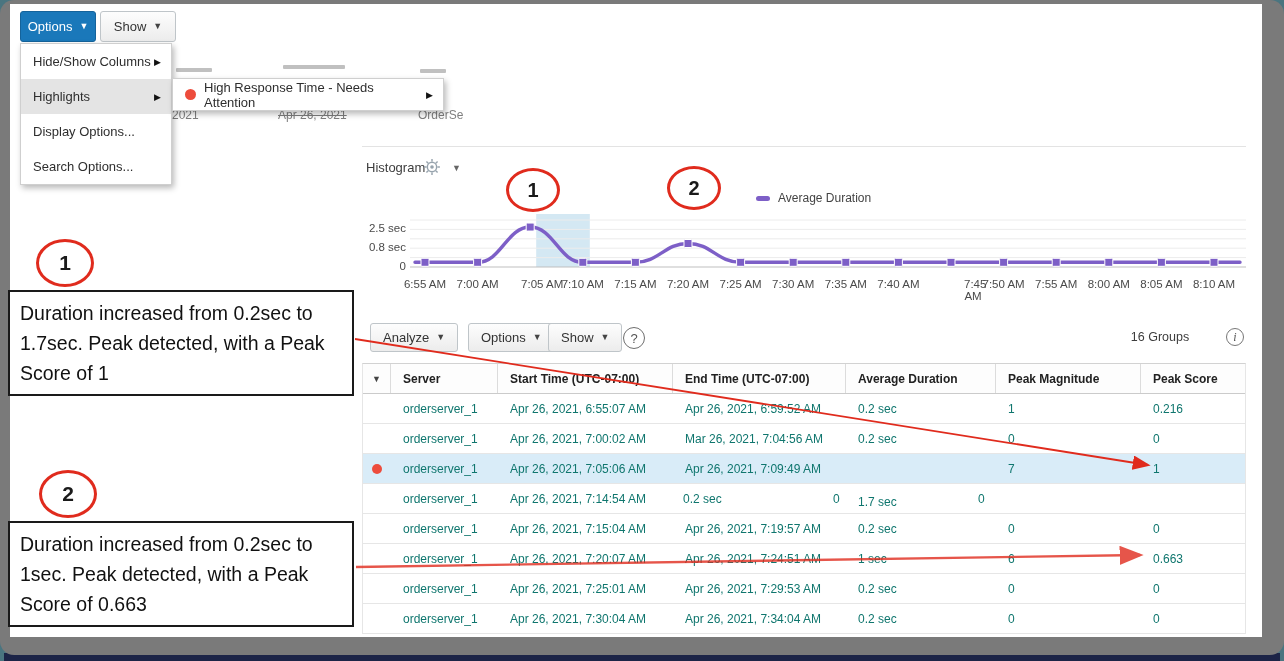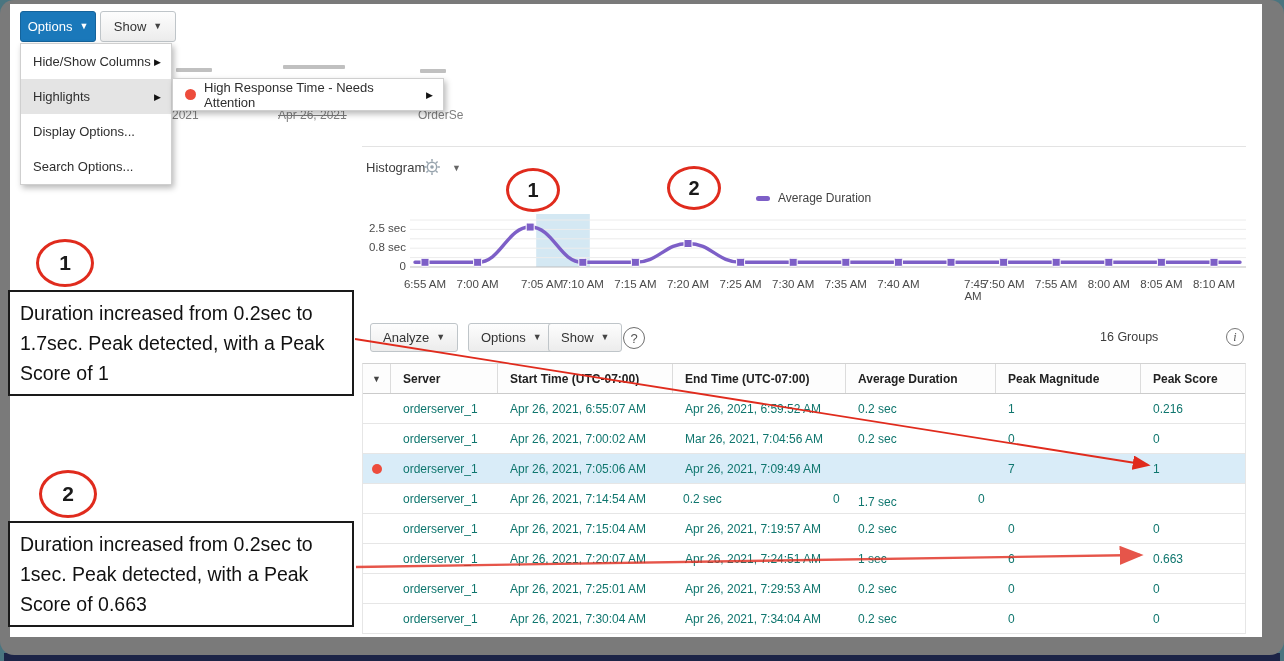--- a/index.html
+++ b/index.html
@@ -49,21 +49,21 @@
 
   
   .chart{position:absolute;left:366px;top:214px;width:880px;height:92px;}
   .ylab{position:absolute;left:0;width:40px;text-align:right;font-size:11.5px;color:#4a4a4a;}
   .xlab{position:absolute;top:64px;width:62px;text-align:center;font-size:11.5px;color:#4a4a4a;}
 
   
   .tbl-toolbar-btn{height:29px;padding:0 12px;}
   .help-circle{position:absolute;left:623px;top:327px;width:22px;height:22px;border:1.5px solid #6e6e6e;border-radius:50%;
     display:flex;align-items:center;justify-content:center;font-size:13px;color:#555;cursor:pointer;}
-  .groups{position:absolute;top:330px;left:1100px;width:120px;text-align:left;font-size:12.5px;color:#3d3d3d;}
+  .groups{position:absolute;top:330px;left:1100px;width:120px;text-align:center;font-size:12.5px;color:#3d3d3d;}
   .info-circle{position:absolute;left:1226px;top:328px;width:18px;height:18px;border:1px solid #777;border-radius:50%;
     display:flex;align-items:center;justify-content:center;font-size:12px;color:#555;
     font-family:"Liberation Serif",serif;font-style:italic;cursor:pointer;}
   .tbl{position:absolute;left:362px;top:363px;width:884px;border-top:1px solid #d2d2d2;
     border-left:1px solid #e6e6e6;border-right:1px solid #e6e6e6;}
   .thead{display:flex;height:30px;border-bottom:1px solid #cbcbcb;background:#fdfdfd;}
   .th{display:flex;align-items:center;padding-left:12px;font-size:12px;font-weight:bold;color:#222;
     border-right:1px solid #dcdcdc;cursor:pointer;}
   .th:last-child{border-right:none;}
   .th.selcol{justify-content:center;padding-left:0;color:#444;}

